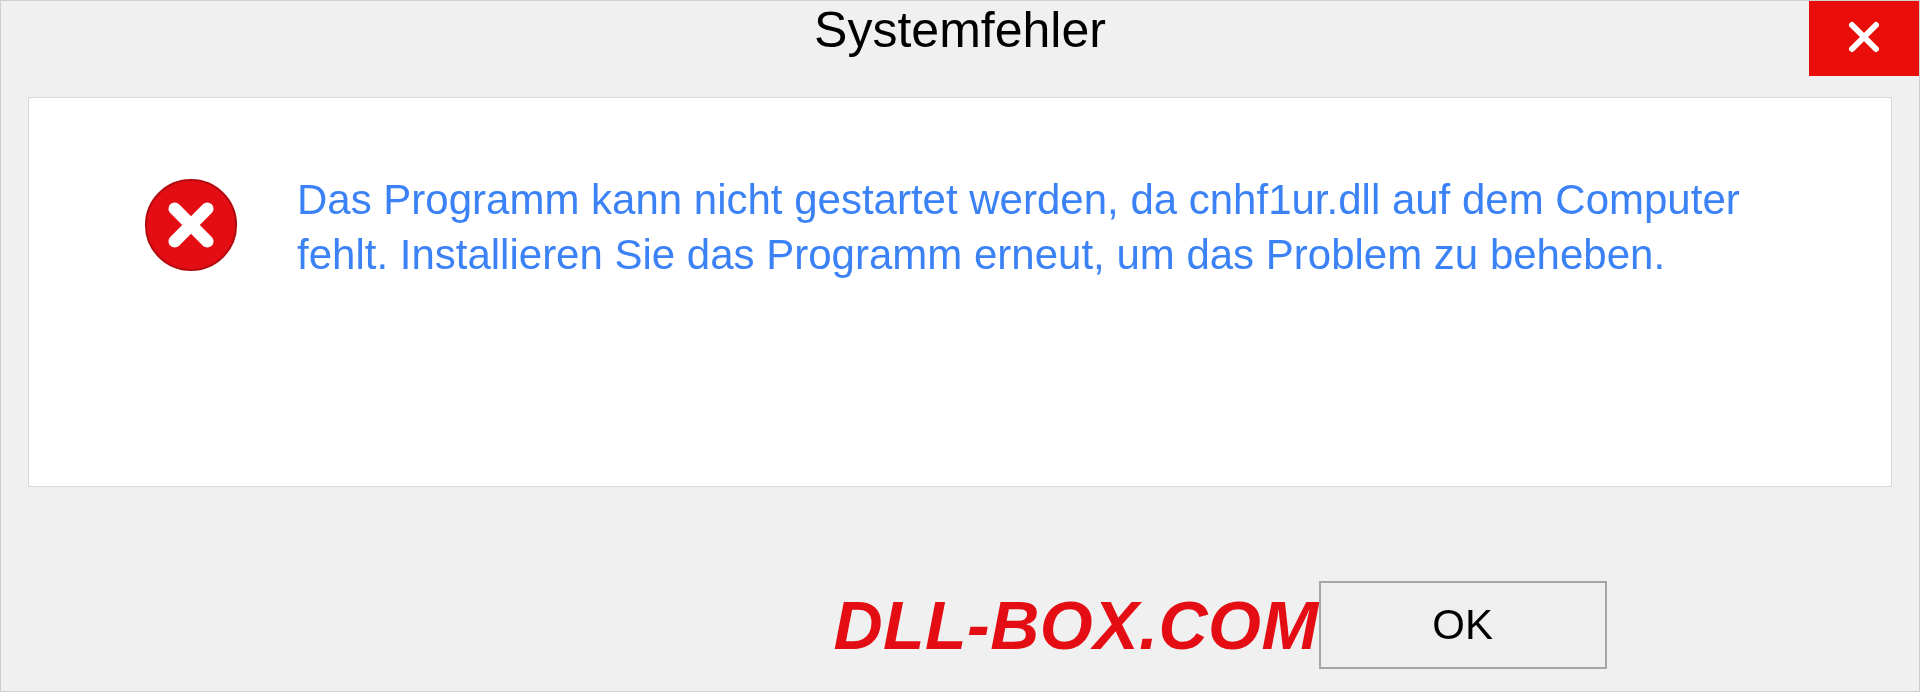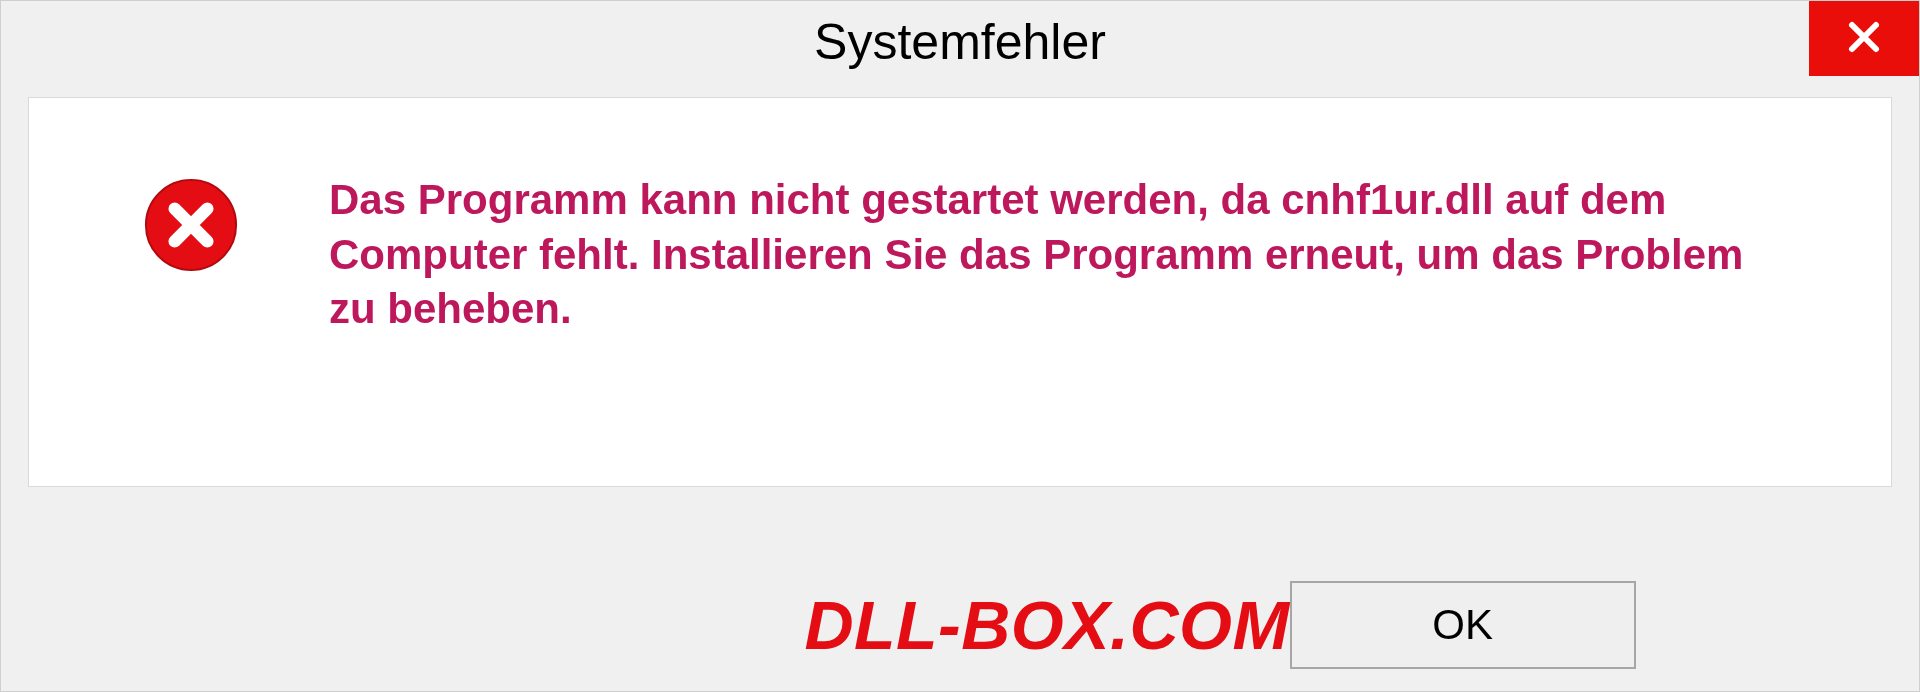--- a/index.html
+++ b/index.html
@@ -21,21 +21,21 @@
       left: 0;
       width: 1920px;
       height: 692px;
       background: #f0f0f0;
       border: 1px solid #cfcfcf;
     }
     .titlebar {
       position: relative;
       height: 82px;
       display: flex;
-      align-items: center;
+      align-items: flex-start;
       justify-content: center;
     }
     .title-text {
       font-size: 50px;
       color: #000;
       font-weight: 400;
     }
     .close-btn {
       position: absolute;
       top: 0;
@@ -68,45 +68,44 @@
       height: 96px;
       margin-top: 4px;
     }
     .error-icon svg {
       width: 100%;
       height: 100%;
     }
     .message-text {
       font-size: 42px;
       line-height: 1.3;
-      color: #be185d;
-      font-weight: 700;
+      color: #3b82f6;
+      font-weight: 400;
       padding-right: 20px;
-      margin-left: 32px;
     }
     .footer {
       position: absolute;
       bottom: 22px;
       right: 34px;
       left: 34px;
       display: flex;
       align-items: center;
       justify-content: center;
     }
     .watermark {
       font-size: 68px;
       font-weight: 800;
       color: #e30d13;
       letter-spacing: 0.5px;
       font-style: italic;
       margin-left: 520px;
       font-family: Arial, sans-serif;
     }
     .ok-btn {
-      width: 346px;
+      width: 288px;
       height: 88px;
       background: #efefef;
       border: 2px solid #a6a6a6;
       font-size: 42px;
       color: #000;
       display: flex;
       align-items: center;
       justify-content: center;
       cursor: pointer;
     }

